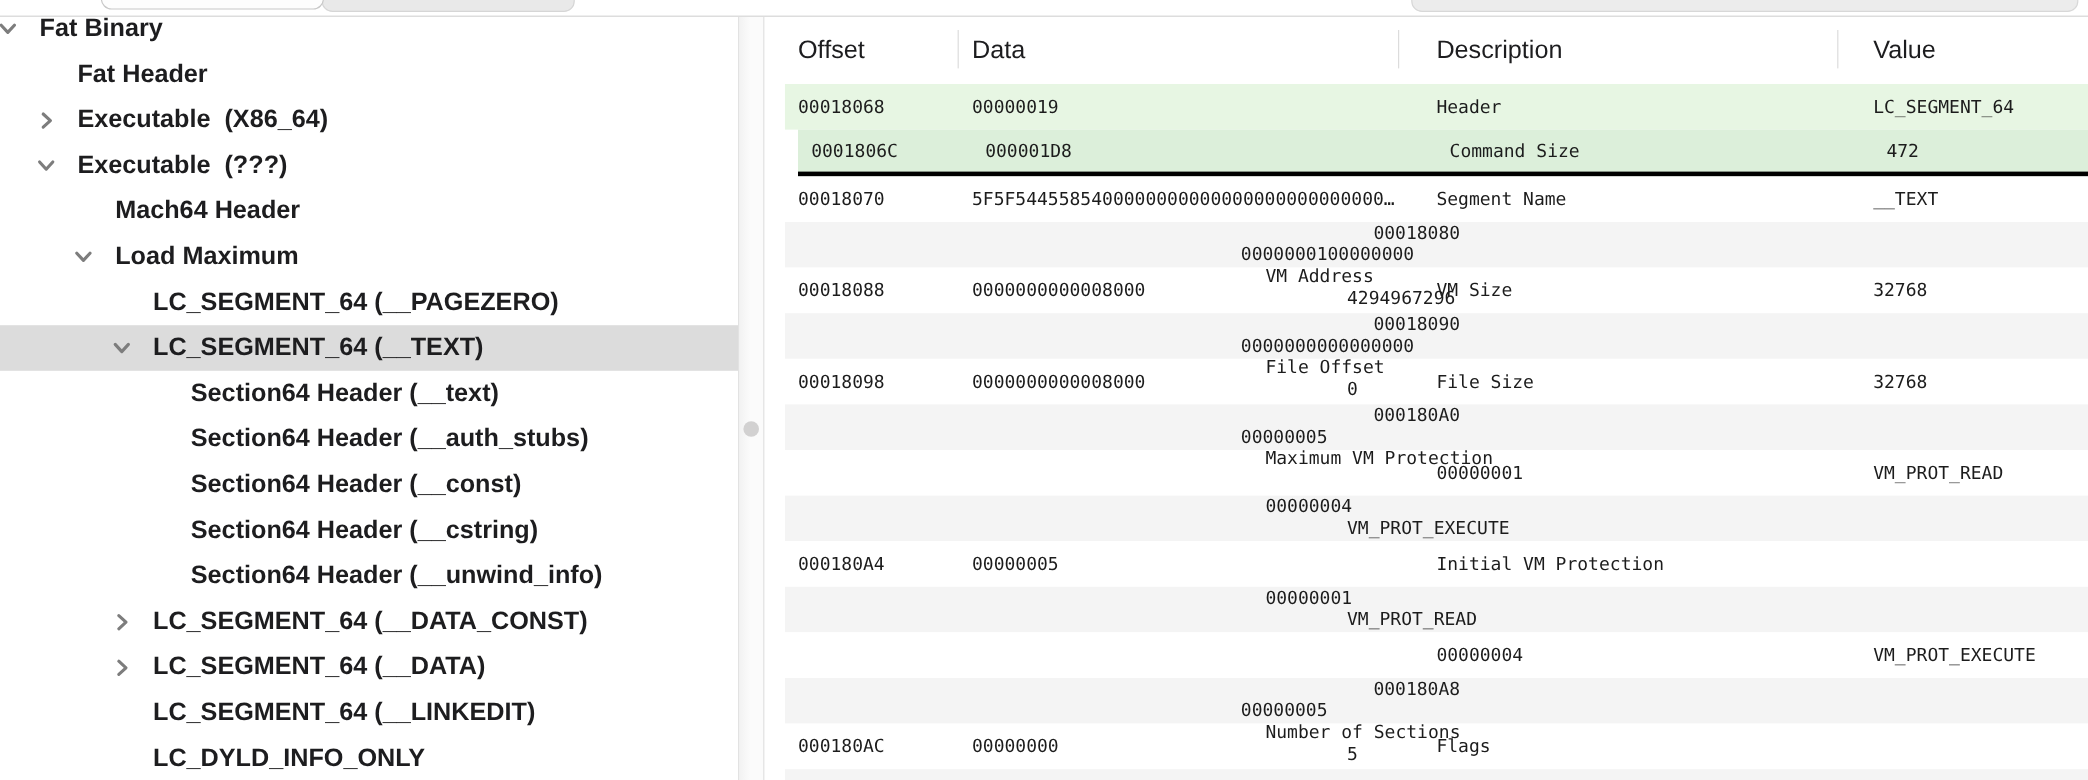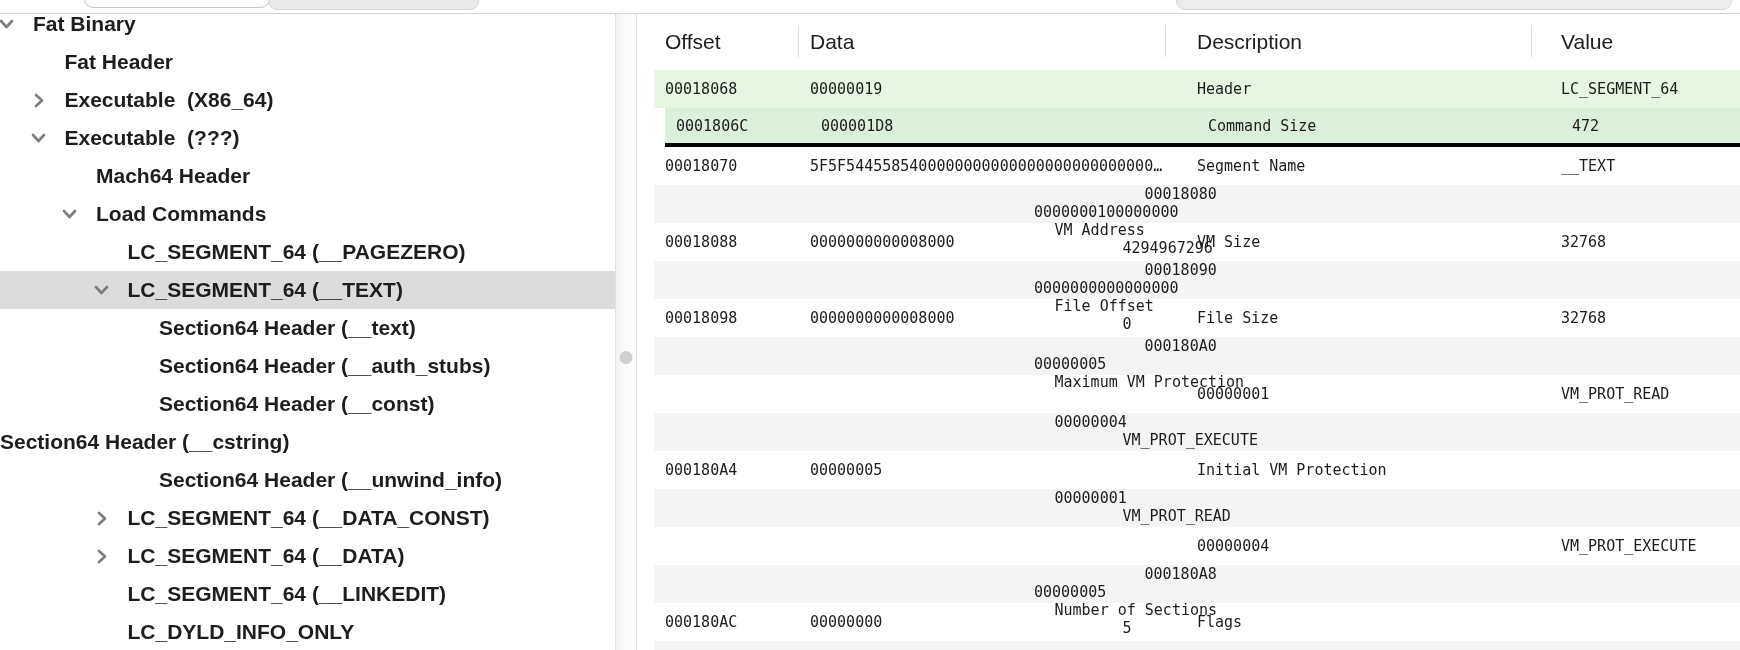--- a/index.html
+++ b/index.html
@@ -92,21 +92,21 @@
       </div>
       <div class="trow">
         <span class="tlabel" style="margin-left: 96px;">Mach64 Header</span>
       </div>
       <div class="trow">
         <span class="chev down" style="left: 62px;">
           <svg width="16" height="16" viewBox="0 0 16 16">
             <path d="M5 3 L11 8.5 L5 14" fill="none" stroke="#7d7d7d" stroke-width="2.6" stroke-linecap="round" stroke-linejoin="round"></path>
           </svg>
         </span>
-        <span class="tlabel" style="margin-left: 96px;">Load Commands</span>
+        <span class="tlabel" style="margin-left: 96px;">Load Maximum</span>
       </div>
       <div class="trow">
         <span class="tlabel" style="margin-left: 127.5px;">LC_SEGMENT_64 (__PAGEZERO)</span>
       </div>
       <div class="trow selected">
         <span class="chev down" style="left: 93.5px;">
           <svg width="16" height="16" viewBox="0 0 16 16">
             <path d="M5 3 L11 8.5 L5 14" fill="none" stroke="#7d7d7d" stroke-width="2.6" stroke-linecap="round" stroke-linejoin="round"></path>
           </svg>
         </span>
@@ -115,21 +115,21 @@
       <div class="trow">
         <span class="tlabel" style="margin-left: 159px;">Section64 Header (__text)</span>
       </div>
       <div class="trow">
         <span class="tlabel" style="margin-left: 159px;">Section64 Header (__auth_stubs)</span>
       </div>
       <div class="trow">
         <span class="tlabel" style="margin-left: 159px;">Section64 Header (__const)</span>
       </div>
       <div class="trow">
-        <span class="tlabel" style="">Section64 Header (__cstring)</span>
+        <span class="tlabel" style="margin-left: 159px;">Section64 Header (__cstring)</span>
       </div>
       <div class="trow">
         <span class="tlabel" style="margin-left: 159px;">Section64 Header (__unwind_info)</span>
       </div>
       <div class="trow">
         <span class="chev right" style="left: 93.5px;">
           <svg width="16" height="16" viewBox="0 0 16 16">
             <path d="M5 3 L11 8.5 L5 14" fill="none" stroke="#7d7d7d" stroke-width="2.6" stroke-linecap="round" stroke-linejoin="round"></path>
           </svg>
         </span>

